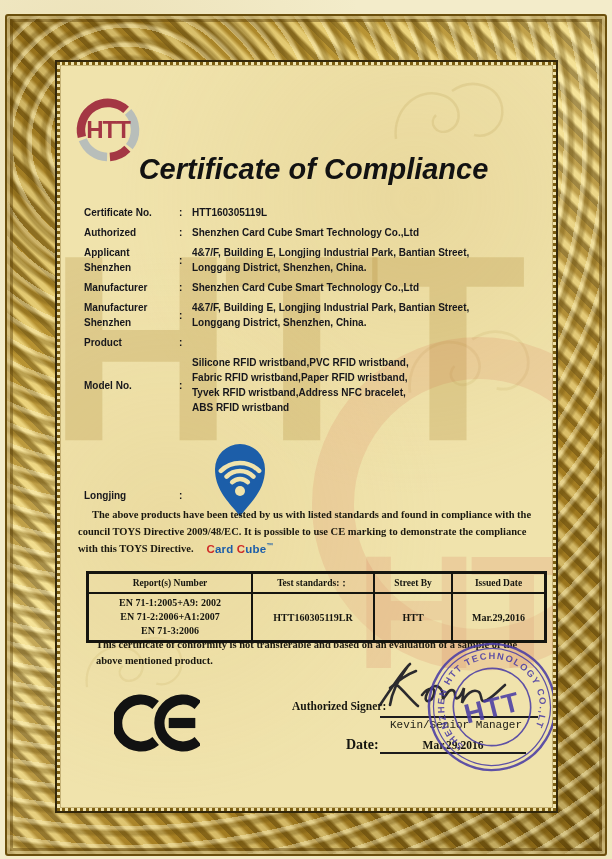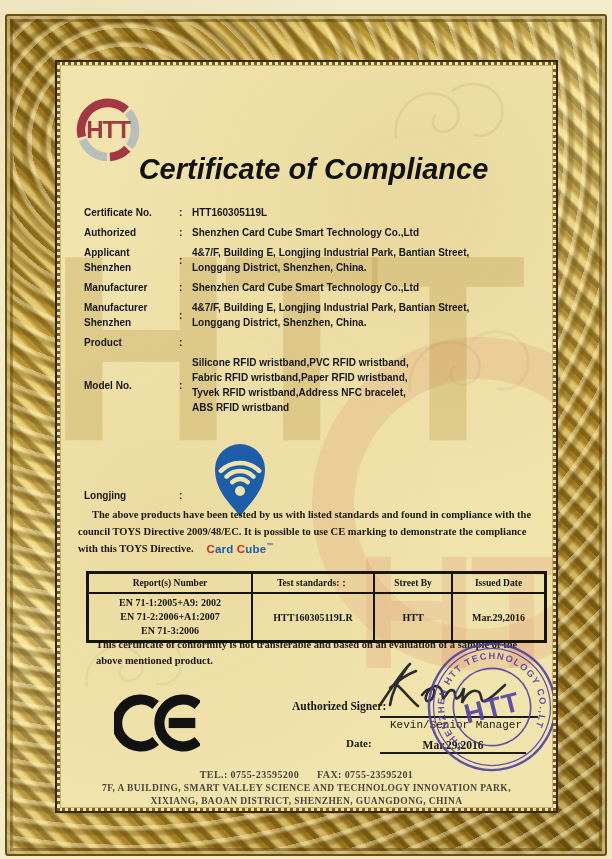--- a/index.html
+++ b/index.html
@@ -93,21 +93,21 @@
     align-items:center;justify-content:center;text-align:center;
   }
   .th{height:18px;font-size:9.5px;font-weight:bold;}
   .td{min-height:46px;font-size:10px;font-weight:bold;}
   .std-line{line-height:14px;}
   
   .ce{position:absolute;left:54px;top:620px;}
   .signer-label{position:absolute;left:232px;top:635px;font-family:"Liberation Serif",serif;font-size:11.5px;font-weight:bold;color:#15150f;}
   .sign-line{position:absolute;left:320px;top:630px;width:158px;height:21px;border-bottom:2px solid #1c1c1c;}
   .sign-name{position:absolute;left:330px;top:654px;font-family:Liberation Mono, monospace;font-size:11px;color:#1c1c14;}
-  .date-label{position:absolute;left:286px;top:672px;font-family:"Liberation Serif",serif;font-size:11px;font-weight:bold;color:#15150f;text-align:center;}
+  .date-label{position:absolute;left:286px;top:672px;font-family:"Liberation Serif",serif;font-size:14px;font-weight:bold;color:#15150f;text-align:center;}
   .date-line{
     position:absolute;left:320px;top:660px;width:146px;height:26px;border-bottom:2px solid #1c1c1c;
     display:flex;align-items:flex-end;justify-content:center;
     font-family:"Liberation Serif",serif;font-size:11.5px;font-weight:bold;color:#15150f;padding-bottom:1px;
   }
   .signature{position:absolute;left:318px;top:596px;}
   .stamp{position:absolute;left:366px;top:576px;opacity:.88;}
   
   .footer{position:absolute;left:0;right:0;top:704px;text-align:center;
     font-family:"Liberation Serif",serif;font-weight:bold;color:#4a453c;}
@@ -251,24 +251,15 @@
         <defs>
           <path id="stampArc" d="M 29,95 A 47 47 0 1 1 101,95" fill="none"></path>
         </defs>
         <text font-family="Liberation Sans, sans-serif" font-weight="bold" font-size="9.2" letter-spacing="1.4" fill="#4b3da5">
           <textPath href="#stampArc">SHENZHEN HTT TECHNOLOGY CO.,LTD</textPath>
         </text>
         <text x="65" y="75" text-anchor="middle" font-family="Liberation Sans, sans-serif" font-weight="bold" font-size="27" letter-spacing="1" fill="#4b3da5">HTT</text>
       </g>
     </svg>
 
-    <div class="footer">
-      <div class="f-tel">
-        <span>TEL.: 0755-23595200</span><span>FAX: 0755-23595201</span>
-      </div>
-      <div class="f-addr">
-        <div>7F, A BUILDING, SMART VALLEY SCIENCE AND TECHNOLOGY INNOVATION PARK,</div>
-        <div>XIXIANG, BAOAN DISTRICT, SHENZHEN, GUANGDONG, CHINA</div>
-      </div>
-    </div>
 
   </div>
 </div>
 
 </body></html>

